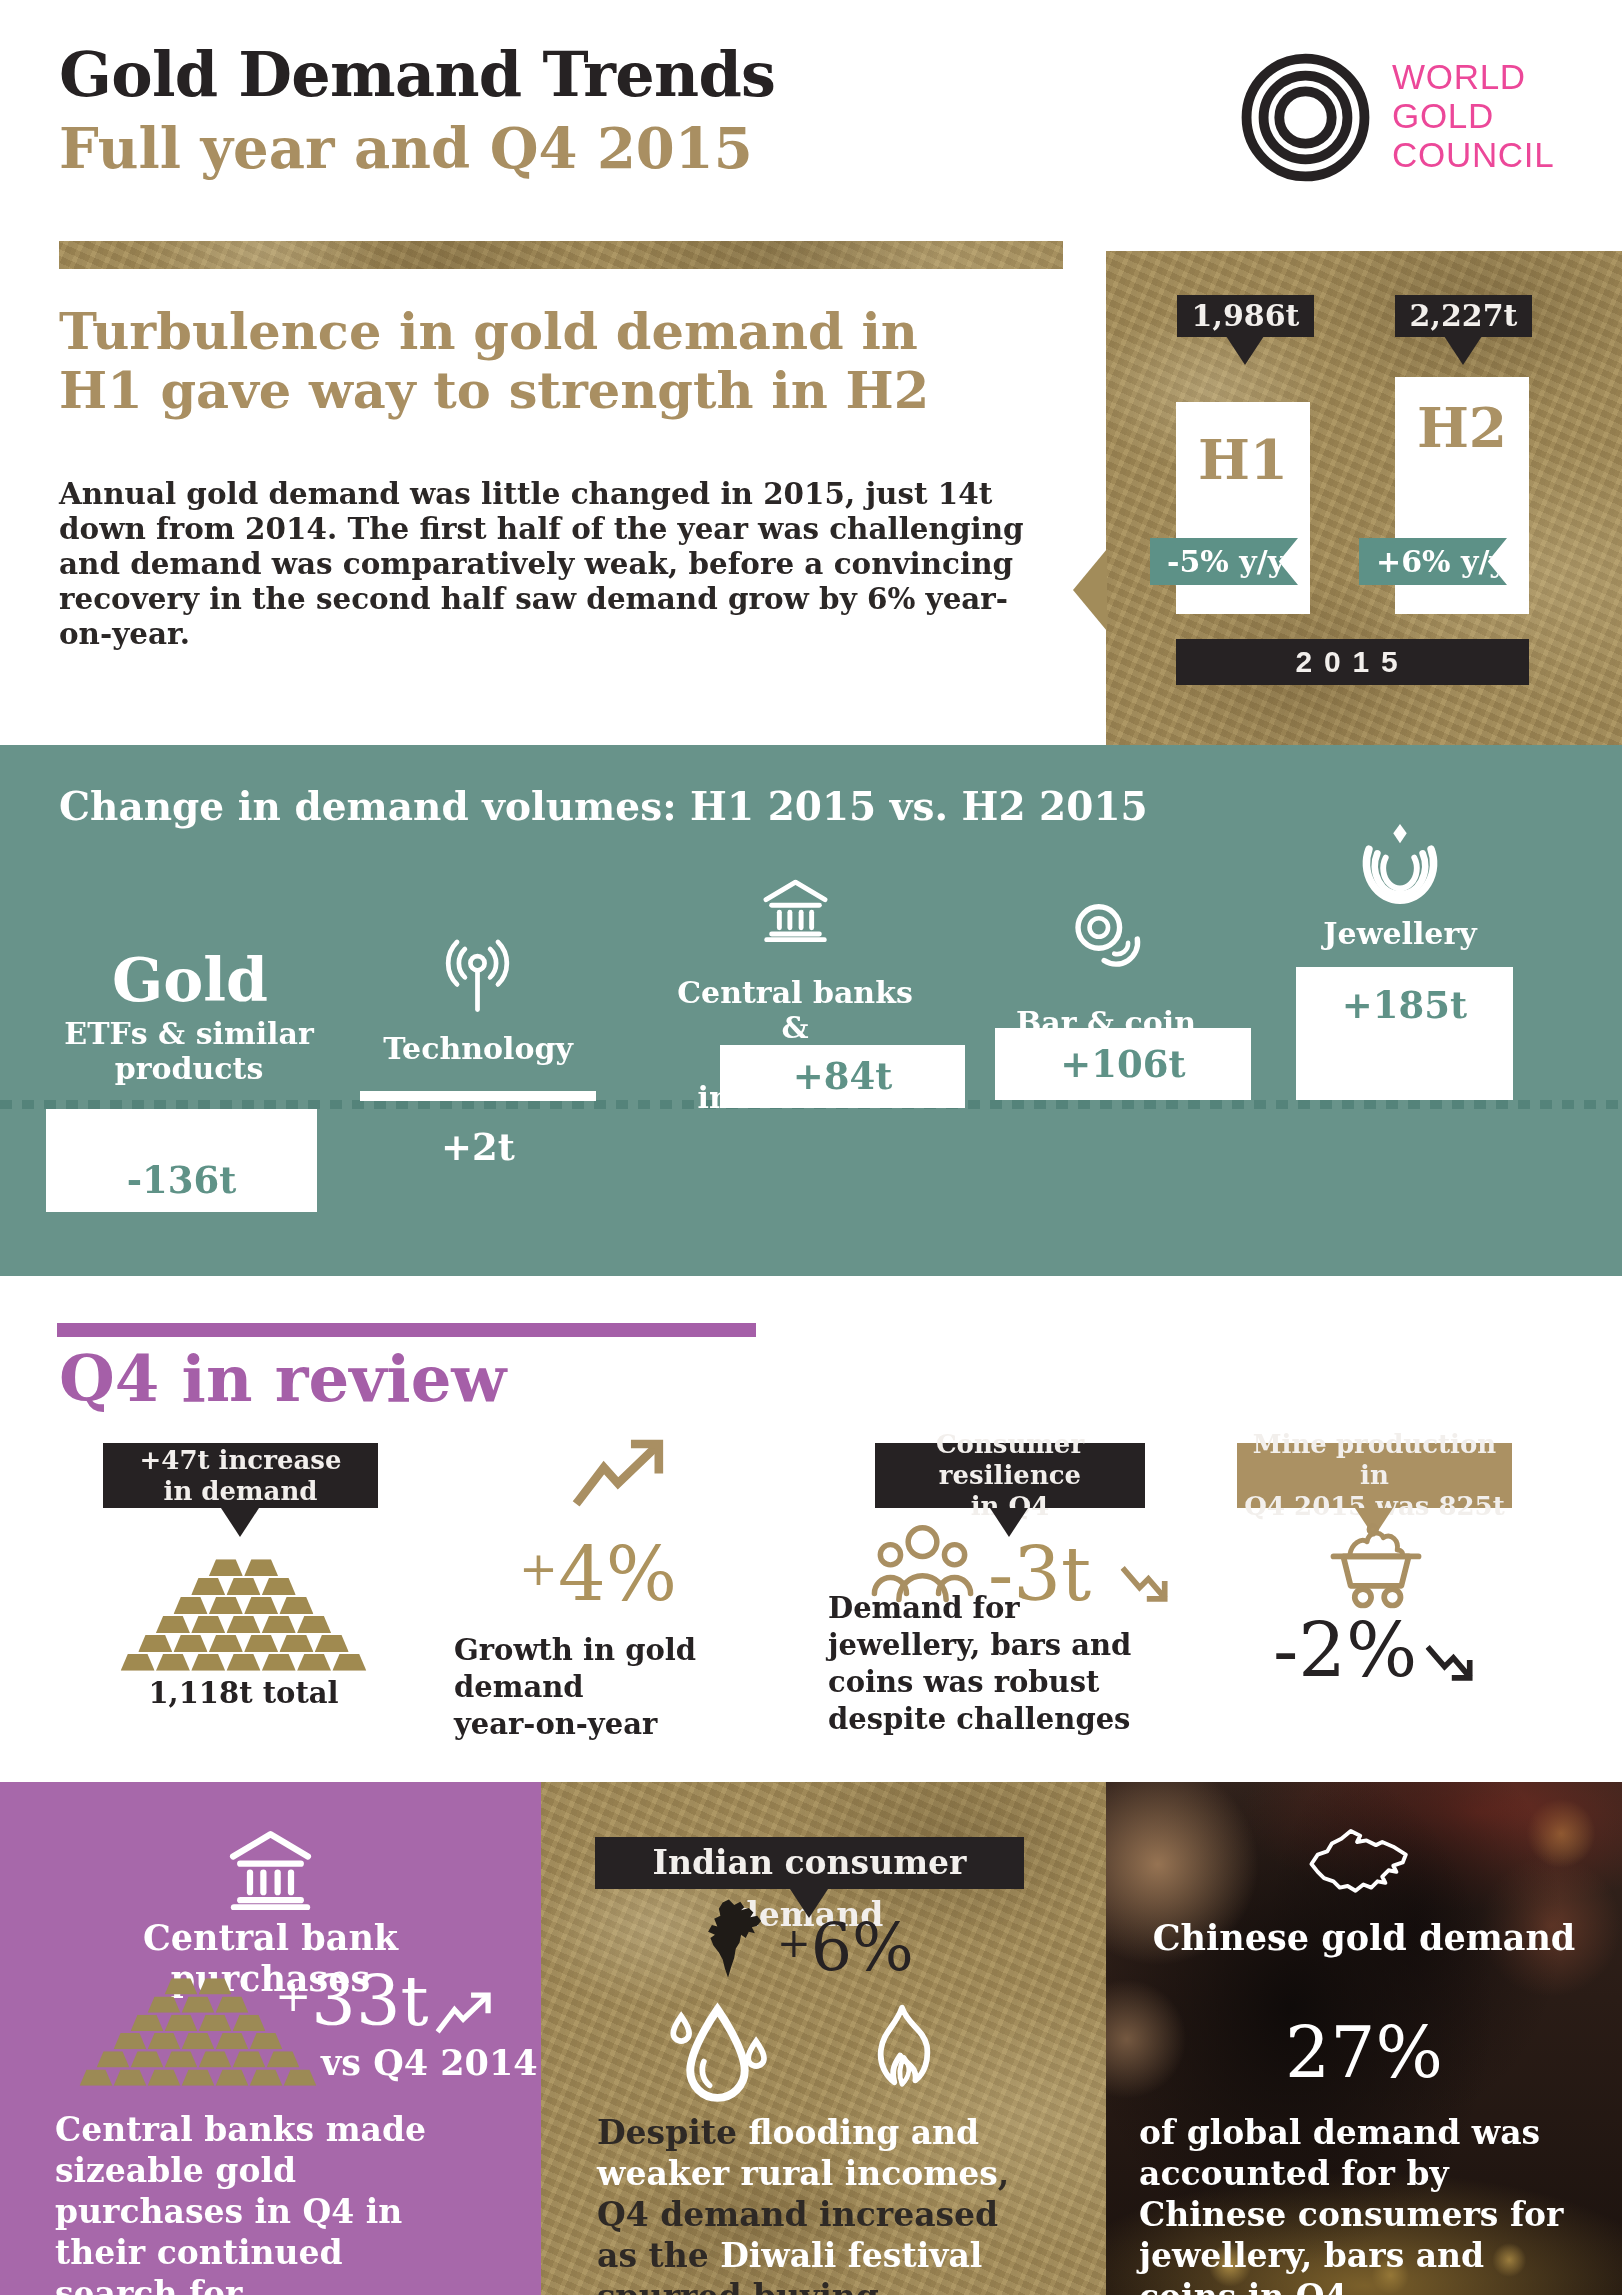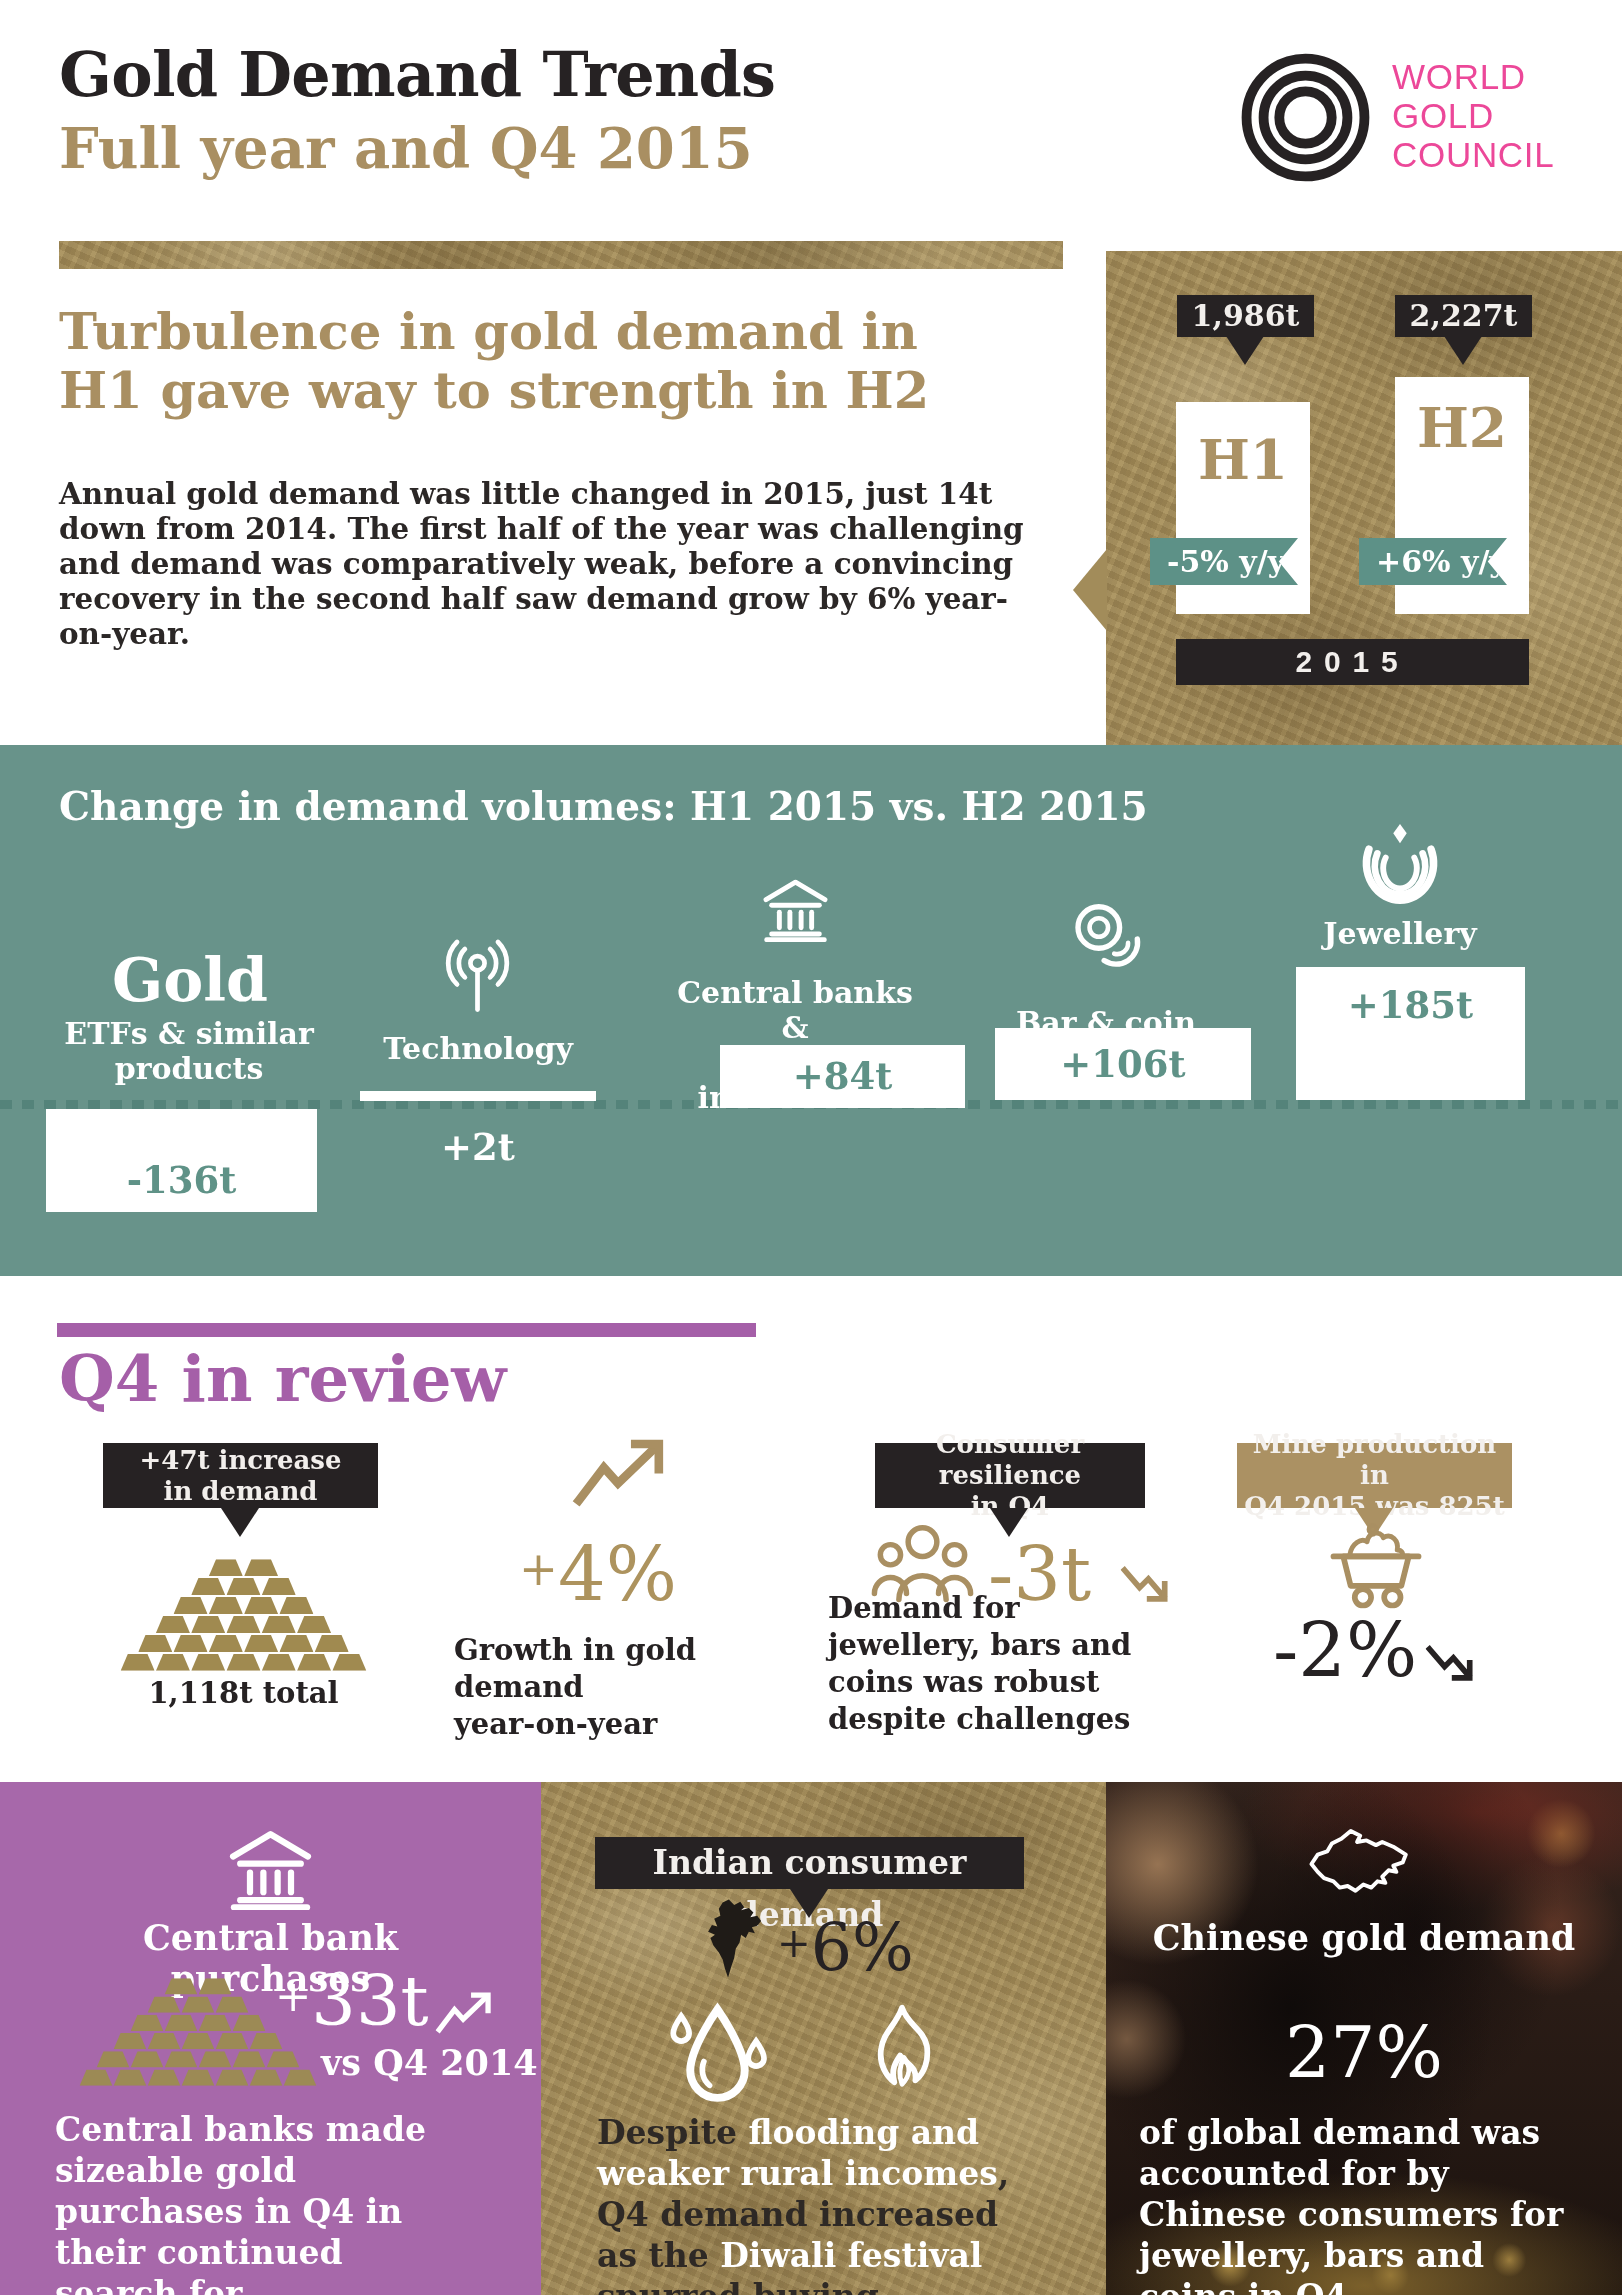--- a/index.html
+++ b/index.html
@@ -275,21 +275,21 @@
       </svg>
     <div class="abs col-label" style="left:975px;top:260px;width:262px;">Bar &amp; coin</div>
     <div class="abs tbar" style="left:995px;top:283px;width:256px;height:72px;">
       <div class="val" style="line-height:72px;">+106t</div>
     </div>
 
     <svg class="abs icon-w" style="left:1358px;top:77px;" width="84" height="88" viewBox="0 0 128 134">
         <use href="#icon-necklace"></use>
       </svg>
     <div class="abs col-label" style="left:1269px;top:171px;width:262px;">Jewellery</div>
-    <div class="abs tbar" style="left:1296px;top:222px;width:217px;height:133px;padding-left:12px;">
+    <div class="abs tbar" style="left:1296px;top:222px;width:217px;height:133px;">
       <div class="abs val" style="left:0;width:100%;top:15.7px;">+185t</div>
     </div>
   </div>
 
   <div class="abs q4-rule" style="left:57px;top:1323px;width:699px;height:14.4px;"></div>
   <div class="abs q4-h" style="left:59px;top:1341px;">Q4 in review</div>
 
   <div class="abs q4-tag black" style="left:103px;top:1443px;width:275px;height:65px;">
     <div>+47t increase</div>
     <div>in demand</div>

